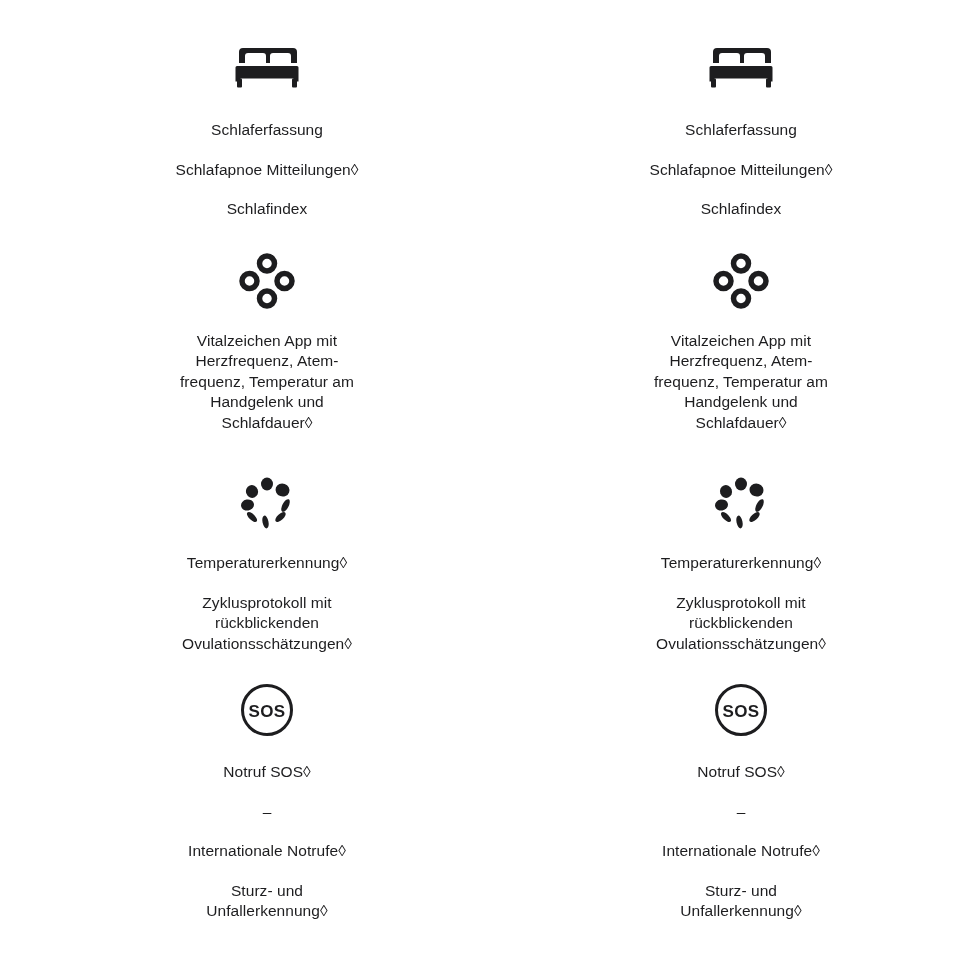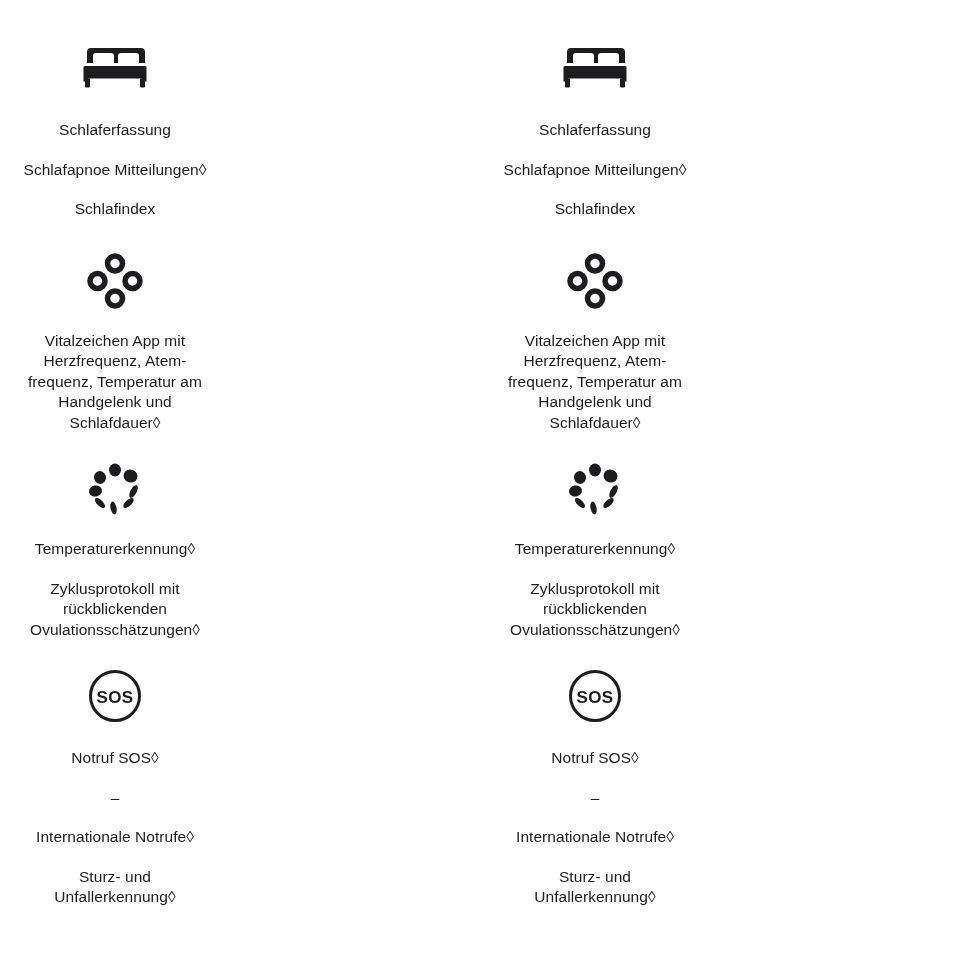--- a/index.html
+++ b/index.html
@@ -21,21 +21,21 @@
   .compare-grid {
     display: grid;
     grid-template-columns: 1fr 1fr;
     width: 960px;
     height: 960px;
   }
 
   .column {
     display: flex;
     flex-direction: column;
-    align-items: flex-start;
+    align-items: flex-end;
     padding-top: 36px;
   }
   
   .column.col-left  { padding-right: 98px; }
   
   .column.col-right { padding-right: 104px; }
 
   .feature-group {
     display: flex;
     flex-direction: column;
@@ -68,21 +68,21 @@
     letter-spacing: 0.05px;
   }
   .feature-line:last-child { margin-bottom: 0; }
 
   .feature-line.dash-line {
     letter-spacing: 0;
   }
 
   
   .group-sleep    { margin-bottom: 31px; }
-  .group-vitals   { margin-bottom: 26px; }
+  .group-vitals   { margin-bottom: 40px; }
   .group-temp     { margin-bottom: 26px; }
 
   .group-vitals .icon-wrap { height: 60px; margin-bottom: 20px; }
   .group-temp   .icon-wrap { height: 60px; margin-bottom: 20px; }
   .group-sos    .icon-wrap { height: 60px; margin-bottom: 22px; }
 
   svg { display: block; }
 </style>
 </head>
 <body>

